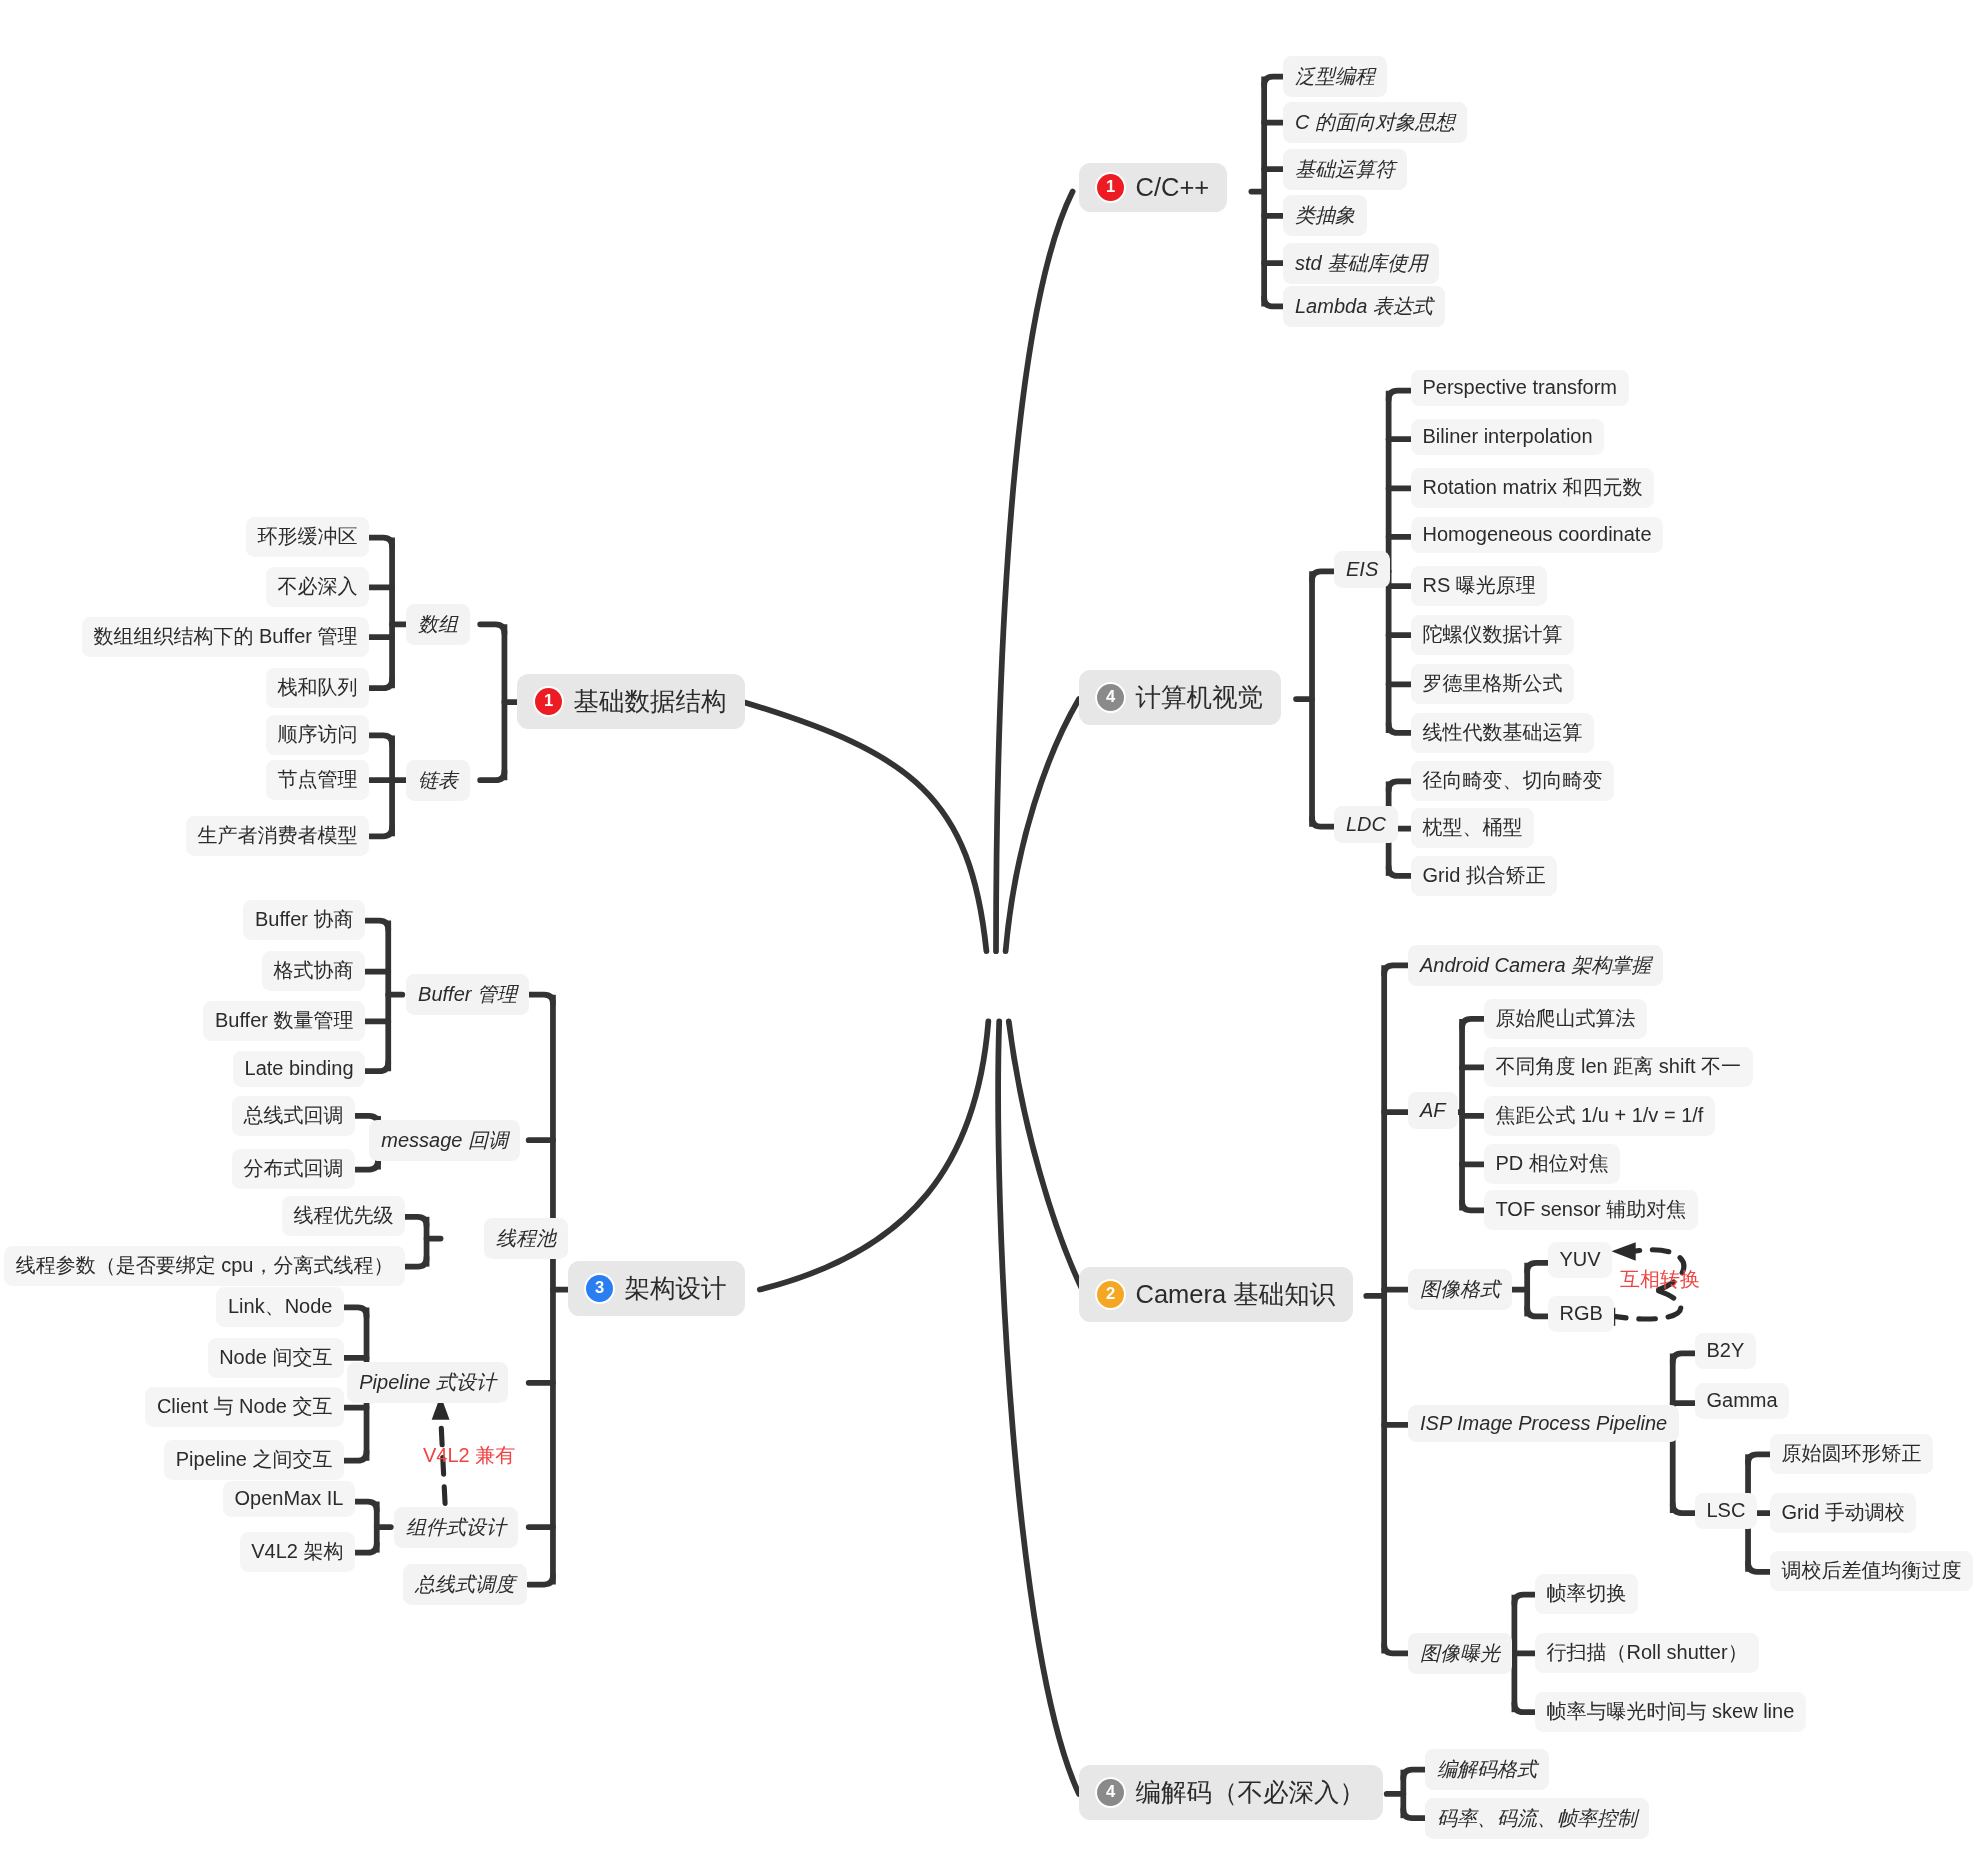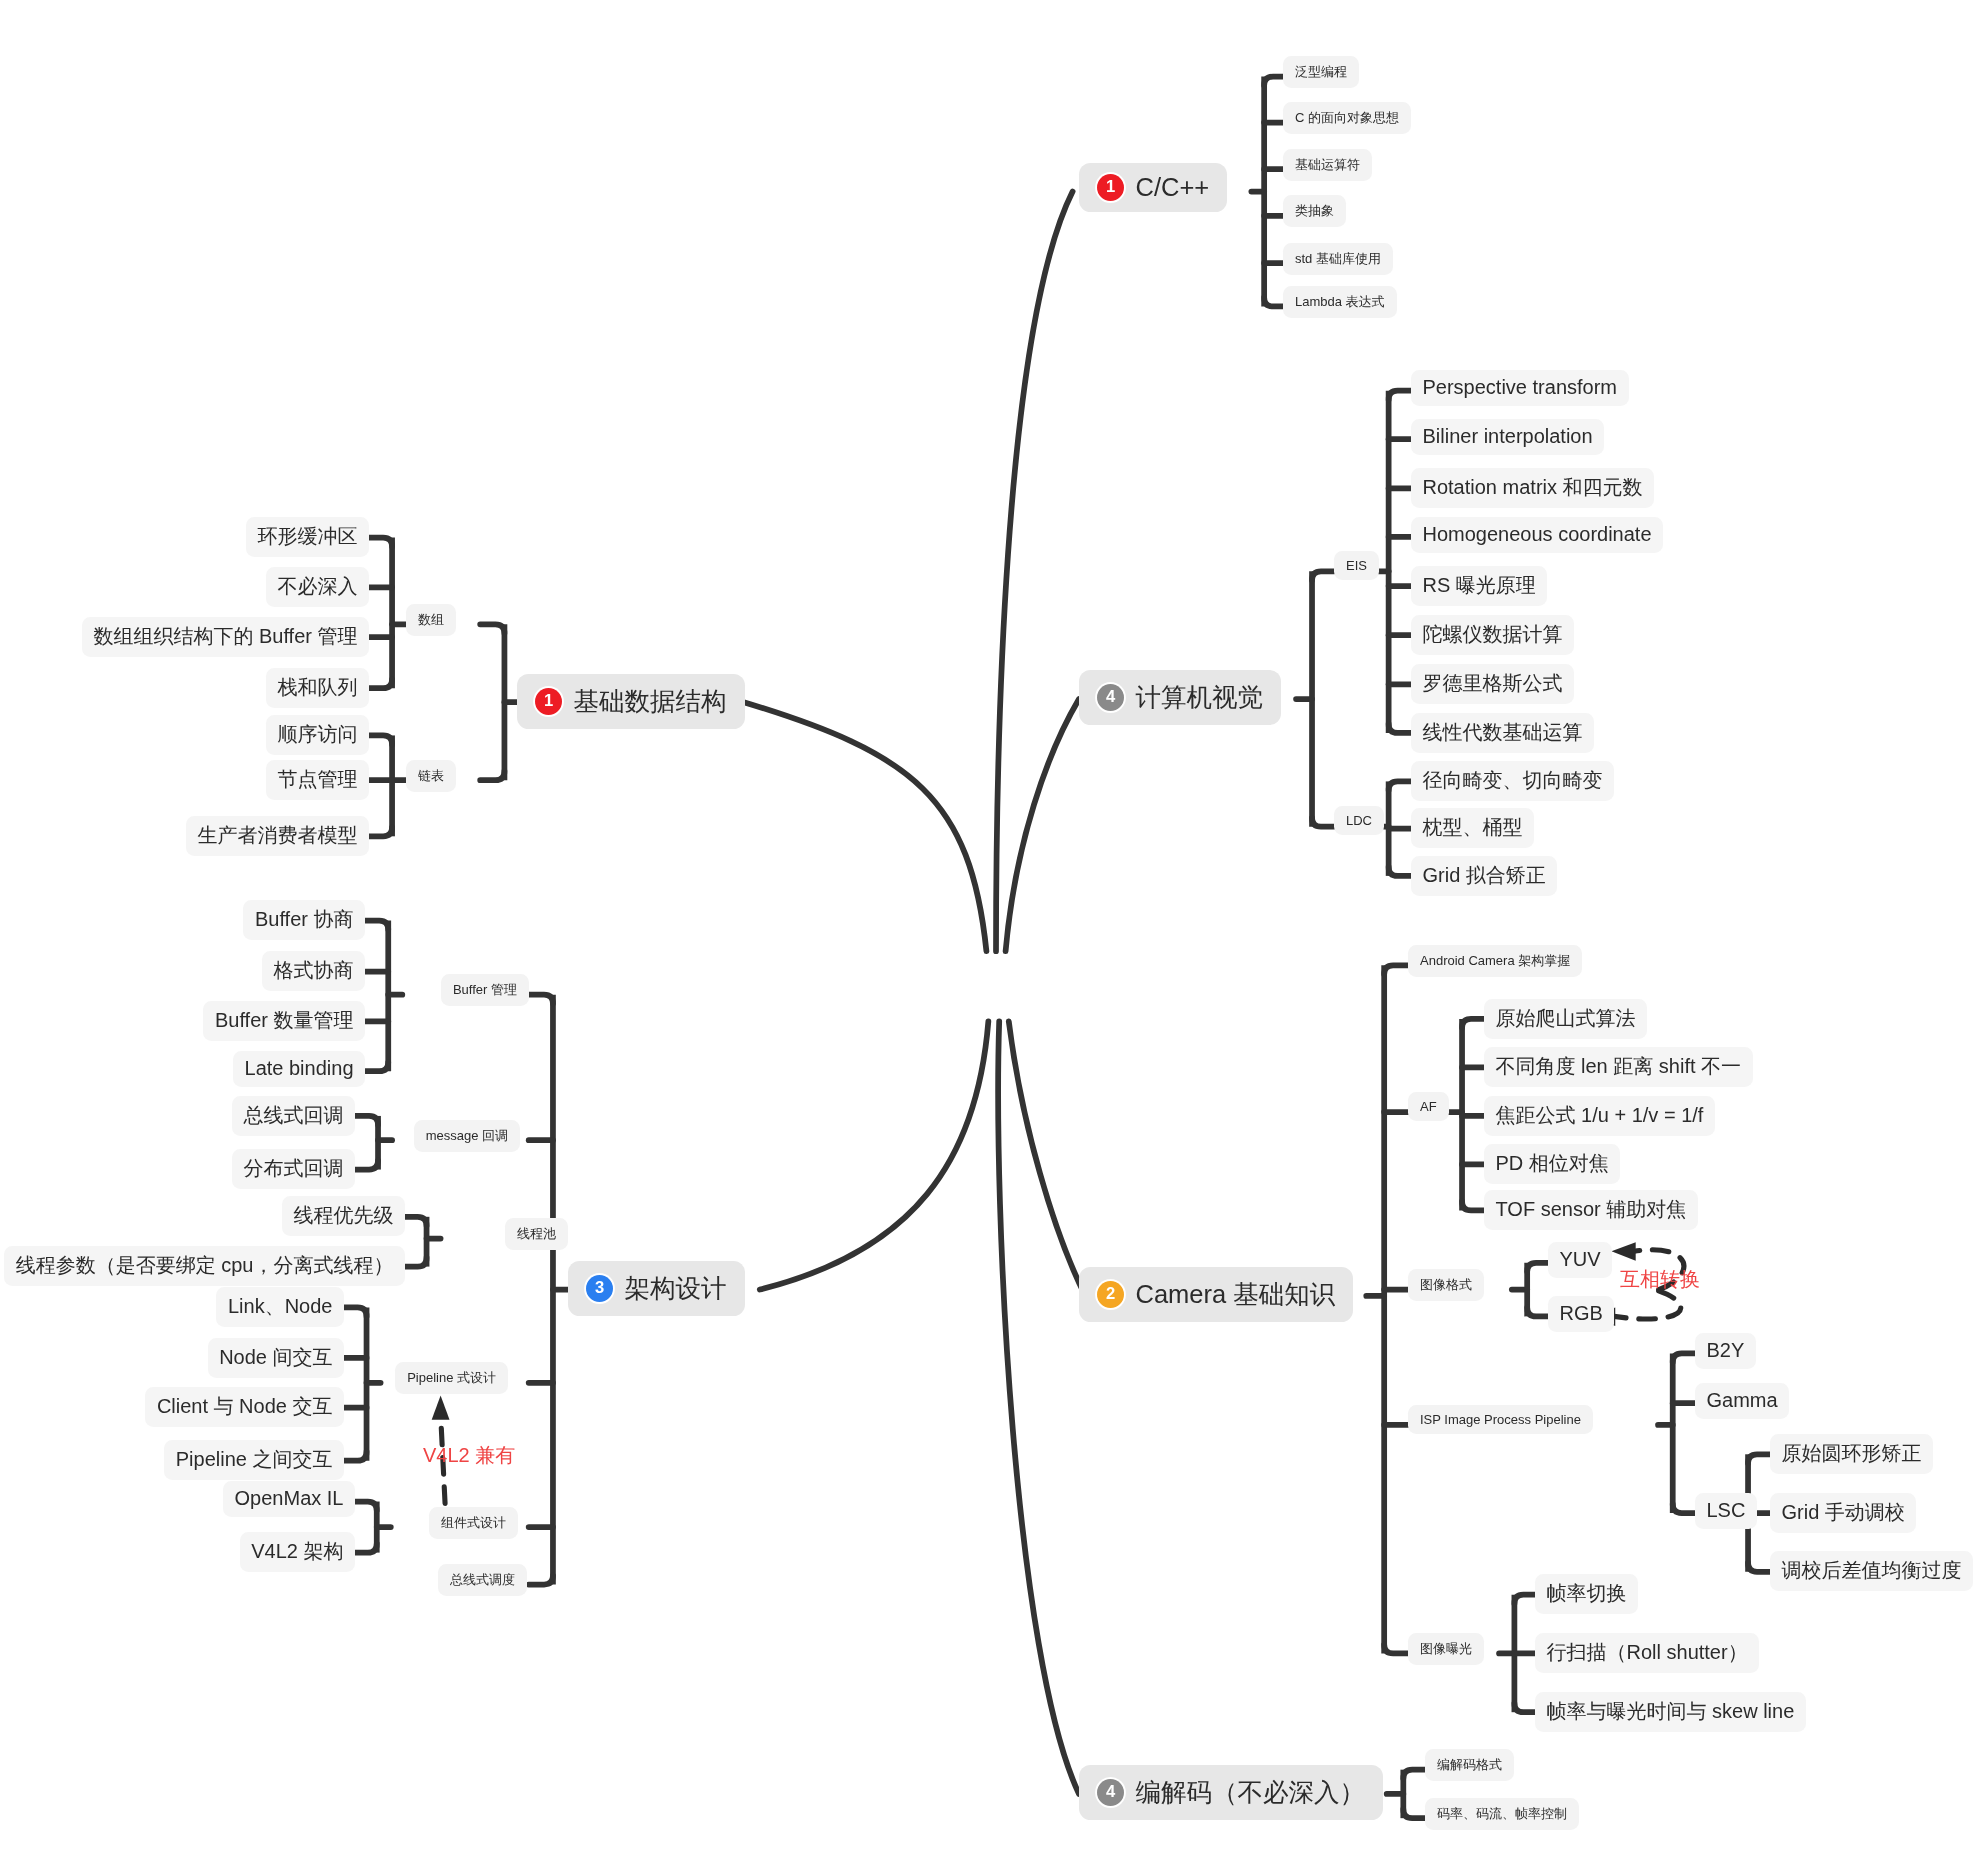--- a/index.html
+++ b/index.html
@@ -45,23 +45,24 @@
   .node.lvl1{
     background:#E7E7E7;
     font-size:25.5px;
     padding:10.2px 18px;
     border-radius:11.5px;
     gap:11.5px;
   }
   
   .node.lvl2{
     background:#F3F3F3;
-    font-size:13px;
+    font-size:20px;
     padding:7px 12px;
     border-radius:8.3px;
+    font-style:italic;
   }
   
   .node.lvl3{
     background:#F5F5F5;
     font-size:20px;
     padding:6.4px 11.5px;
     border-radius:8.3px;
   }
   
   .edge-label{

